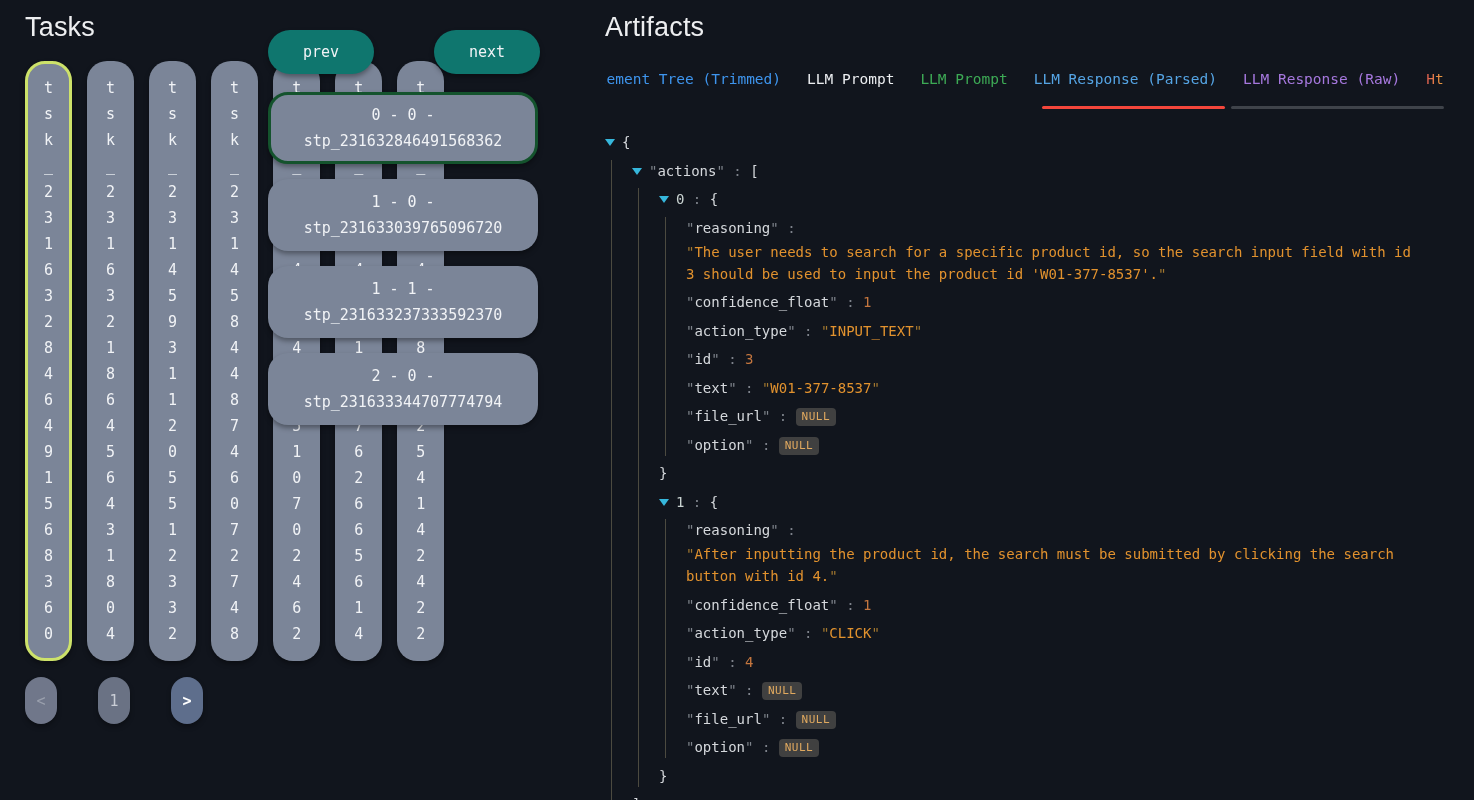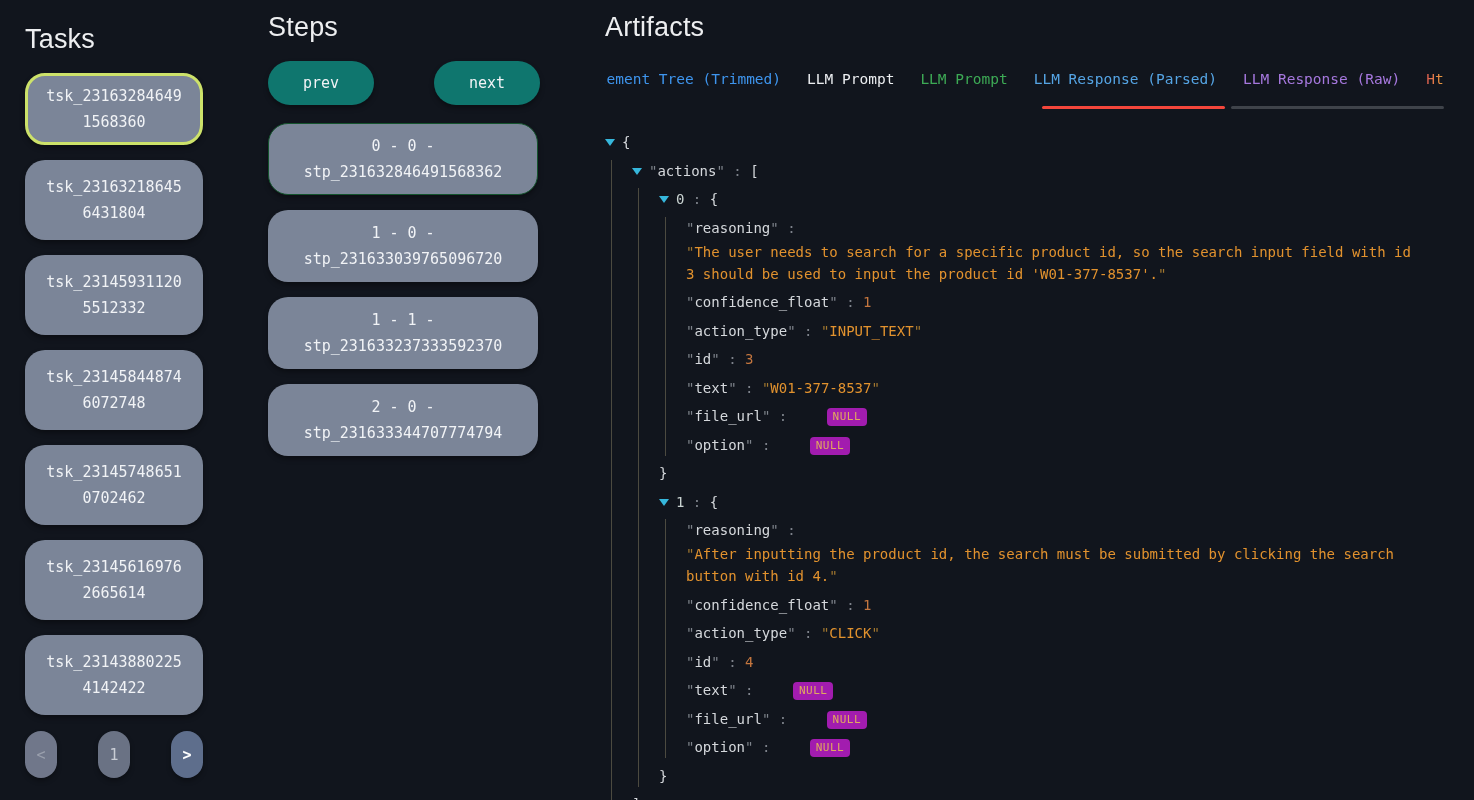--- a/index.html
+++ b/index.html
@@ -8,22 +8,22 @@
     background:#11151d;
     font-family:"DejaVu Sans Mono","Liberation Mono",monospace;
     color:#f0f2f4;
     position:relative;
   }
   .col-title {
     font-family:"Liberation Sans","DejaVu Sans",sans-serif;
     font-size:27px; font-weight:500; color:#edeef0; letter-spacing:.2px;
   }
   
-  .tasks-col { position:absolute; left:25px; top:24px; width:178px; }
-  .task-list { margin-top:18px; display:flex; flex-direction:column; gap:15px; }
+  .tasks-col { position:absolute; left:25px; top:12px; width:178px; }
+  .task-list { margin-top:18px; display:flex; flex-direction:row; gap:15px; }
   .task-btn {
     width:178px; min-height:72px; background:#7b8598; border:none;
     border-radius:20px; color:#f1f3f6; font-family:inherit; font-size:15px;
     line-height:26px; padding:14px 19px; word-break:break-all; text-align:center;
     box-shadow:0 3px 5px rgba(0,0,0,.35); cursor:pointer;
   }
   .task-btn.selected { border:3px solid #cde26a; padding:7px 16px; }
   .pagination { margin-top:16px; display:flex; align-items:center; gap:41px; }
   .page-btn {
     width:35px; height:47px; border:none; border-radius:18px; font-family:inherit;
@@ -40,21 +40,21 @@
     color:#f1f3f6; font-family:inherit; font-size:15px; cursor:pointer;
     box-shadow:0 3px 5px rgba(0,0,0,.35);
   }
   .step-list { margin-top:18px; display:flex; flex-direction:column; gap:15px; }
   .step-btn {
     width:270px; min-height:72px; background:#7b8598; border:none; border-radius:20px;
     color:#f1f3f6; font-family:inherit; font-size:15px; line-height:26px;
     padding:10px 5px; text-align:center; box-shadow:0 3px 5px rgba(0,0,0,.35);
     cursor:pointer;
   }
-  .step-btn.selected { border:1px solid #14532d; padding:7px 11px; }
+  .step-btn.selected { border:3px solid #14532d; padding:7px 11px; }
   
   .artifacts { position:absolute; left:605px; top:12px; right:30px; }
   .tabs {
     margin-top:28px; position:relative; display:flex; gap:26px;
     font-size:14.5px; white-space:nowrap; overflow:hidden;
     padding-bottom:12px; height:38px;
   }
   .tab { cursor:pointer; flex:0 0 auto; }
   .tab:first-child { margin-left:-16px; }
   .tab.rainbow {
@@ -74,24 +74,23 @@
   }
   .punct { color:#7e838b; }
   .brace { color:#d5d8dc; }
   .key { color:#d5d8dc;margin-top:48px; }
   .kq { color:#7e838b; }
   .idx { color:#c9d3d1; }
   .str { color:#e2922e; }
   .sq { color:#a2772f; }
   .num { color:#c4763f; }
   .null-badge {
-    display:inline-block; background:#a21caf; color:#e0a95f; font-size:11px;
+    display:inline-block; background:#404040; color:#e0a95f; font-size:11px;
     line-height:15px; padding:1px 6px 2px; border-radius:4px; letter-spacing:.5px;
     vertical-align:1px;
-    margin-left:31px;
   }
   .str-wrap { max-width:730px; white-space:normal; margin:2px 0 6px; line-height:22px; }
 </style>
 </head>
 <body>
 
 <div class="tasks-col">
   <div class="col-title">Tasks</div>
   <div class="task-list" id="task-list">
       <button class="task-btn selected">tsk_231632846491568360</button>
@@ -103,21 +102,20 @@
       <button class="task-btn">tsk_231438802254142422</button>
     </div>
   <div class="pagination">
     <button class="page-btn prev">&lt;</button>
     <button class="page-btn page">1</button>
     <button class="page-btn next">&gt;</button>
   </div>
 </div>
 
 <div class="steps-col">
-  <div class="col-title">Steps</div>
   <div class="step-nav">
     <button class="nav-btn">prev</button>
     <button class="nav-btn">next</button>
   </div>
   <div class="step-list" id="step-list">
       <button class="step-btn selected">0 - 0 - stp_231632846491568362</button>
       <button class="step-btn">1 - 0 - stp_231633039765096720</button>
       <button class="step-btn">1 - 1 - stp_231633237333592370</button>
       <button class="step-btn">2 - 0 - stp_231633344707774794</button>
     </div>

